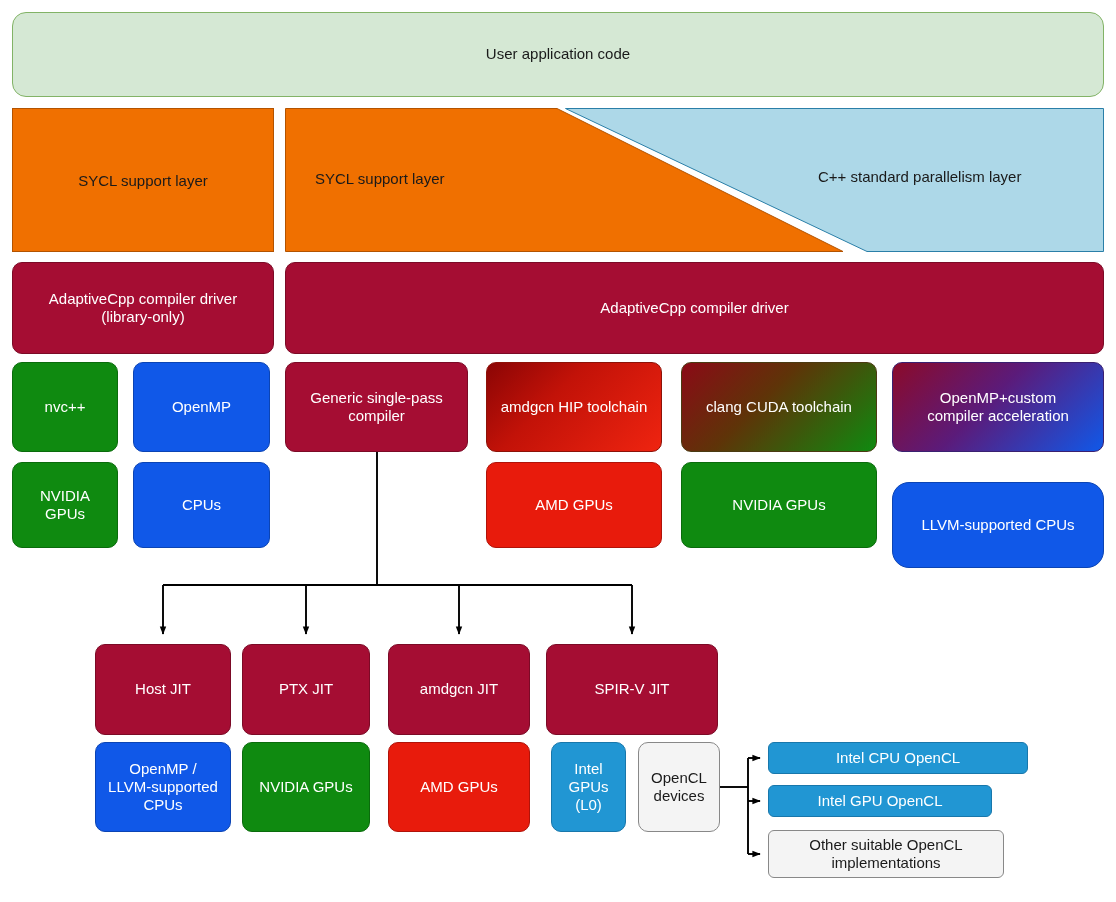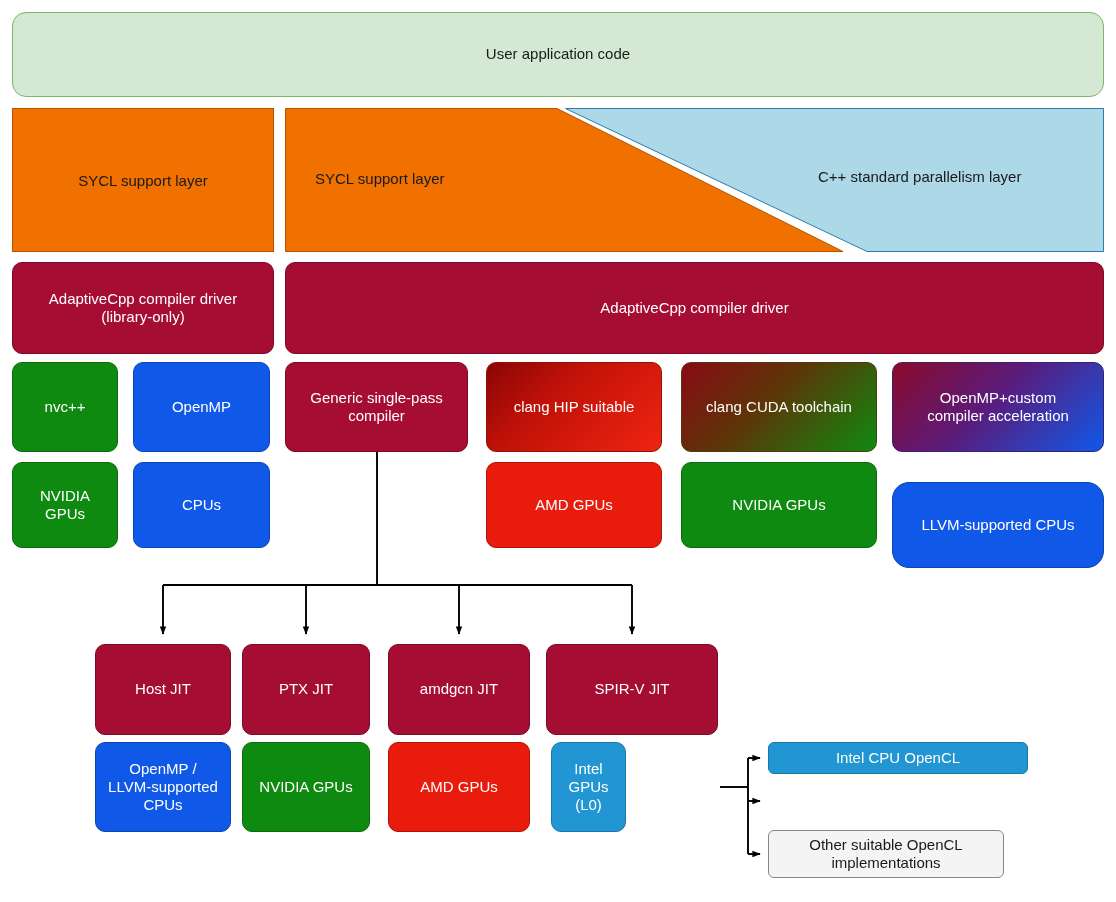--- a/index.html
+++ b/index.html
@@ -152,21 +152,21 @@
   </div>
 
   <div class="box c-crimson" style="left:285px; top:362px; width:183px; height:90px;">
     <span>
       <span>Generic single-pass</span><br>
       <span>compiler</span>
     </span>
   </div>
 
   <div class="box c-hip" style="left:486px; top:362px; width:176px; height:90px;">
-    <span>clang HIP suitable</span>
+    <span>amdgcn HIP toolchain</span>
   </div>
 
   <div class="box c-cuda" style="left:681px; top:362px; width:196px; height:90px;">
     <span>clang CUDA toolchain</span>
   </div>
 
   <div class="box c-ompcustom" style="left:892px; top:362px; width:212px; height:90px;">
     <span>
       <span>OpenMP+custom</span><br>
       <span>compiler acceleration</span>
@@ -229,25 +229,34 @@
   </div>
 
   <div class="box c-ltblue" style="left:551px; top:742px; width:75px; height:90px;">
     <span>
       <span>Intel</span><br>
       <span>GPUs</span><br>
       <span>(L0)</span>
     </span>
   </div>
 
+  <div class="box c-white" style="left:638px; top:742px; width:82px; height:90px; font-size:15px;">
+    <span>
+      <span>OpenCL</span><br>
+      <span>devices</span>
+    </span>
+  </div>
 
   <div class="box c-ltblue" style="left:768px; top:742px; width:260px; height:32px; border-radius:6px;">
     <span>Intel CPU OpenCL</span>
   </div>
 
+  <div class="box c-ltblue" style="left:768px; top:785px; width:224px; height:32px; border-radius:6px;">
+    <span>Intel GPU OpenCL</span>
+  </div>
 
   <div class="box c-white" style="left:768px; top:830px; width:236px; height:48px; border-radius:6px;">
     <span>
       <span>Other suitable OpenCL</span><br>
       <span>implementations</span>
     </span>
   </div>
 
   <svg id="wires" viewBox="0 0 1116 902">
     <defs>

